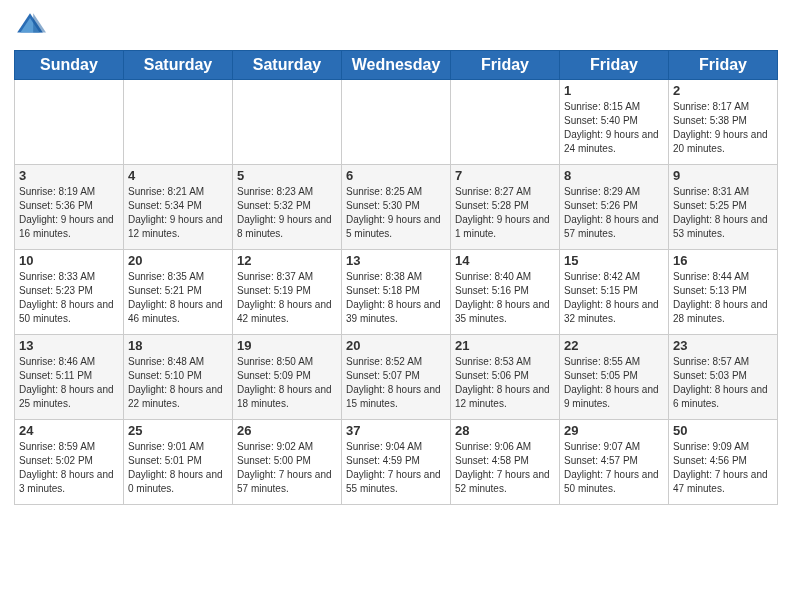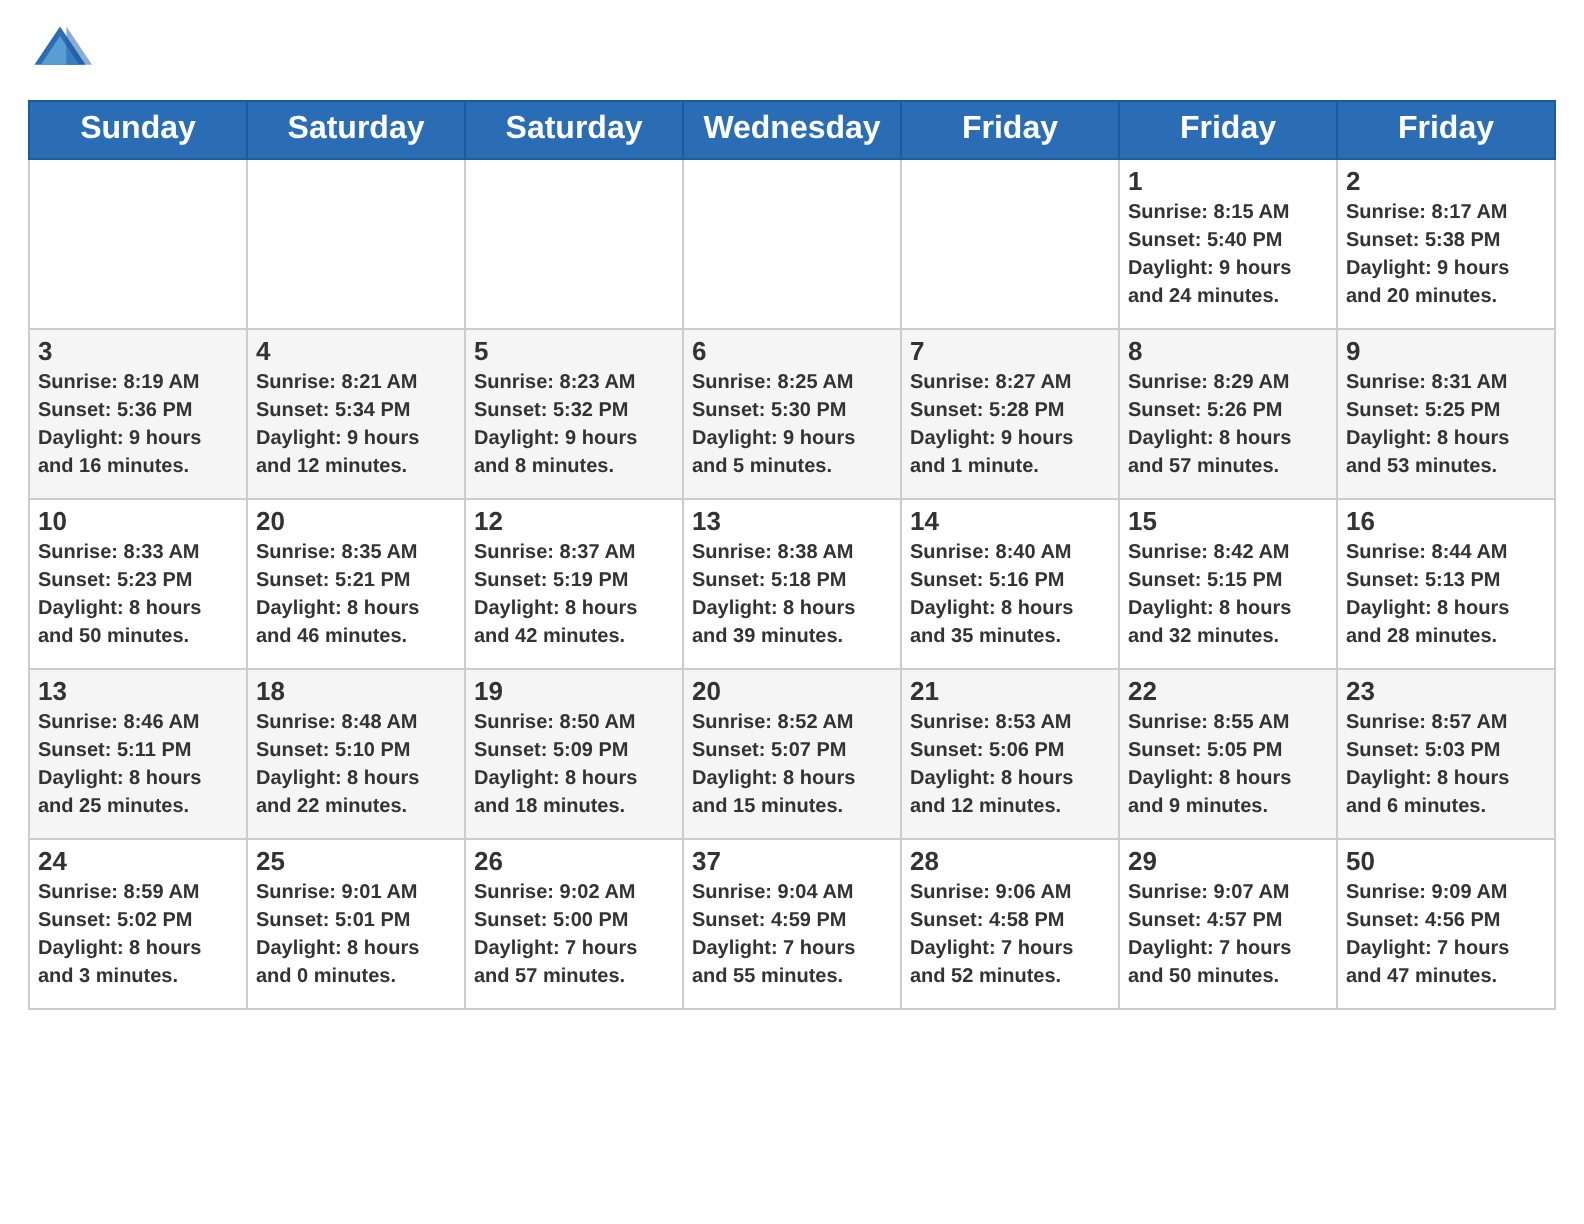--- a/index.html
+++ b/index.html
@@ -87,21 +87,20 @@
       font-size: 13px;
       font-weight: bold;
       color: #333;
       display: block;
       margin-bottom: 2px;
     }
     .day-info {
       font-size: 10px;
       line-height: 1.4;
       color: #333;
-      font-weight: bold;
     }
     .empty-cell {
       background: #fff !important;
     }
   </style>
 </head>
 <body>
 
 <div class="page">
   <div class="header">

